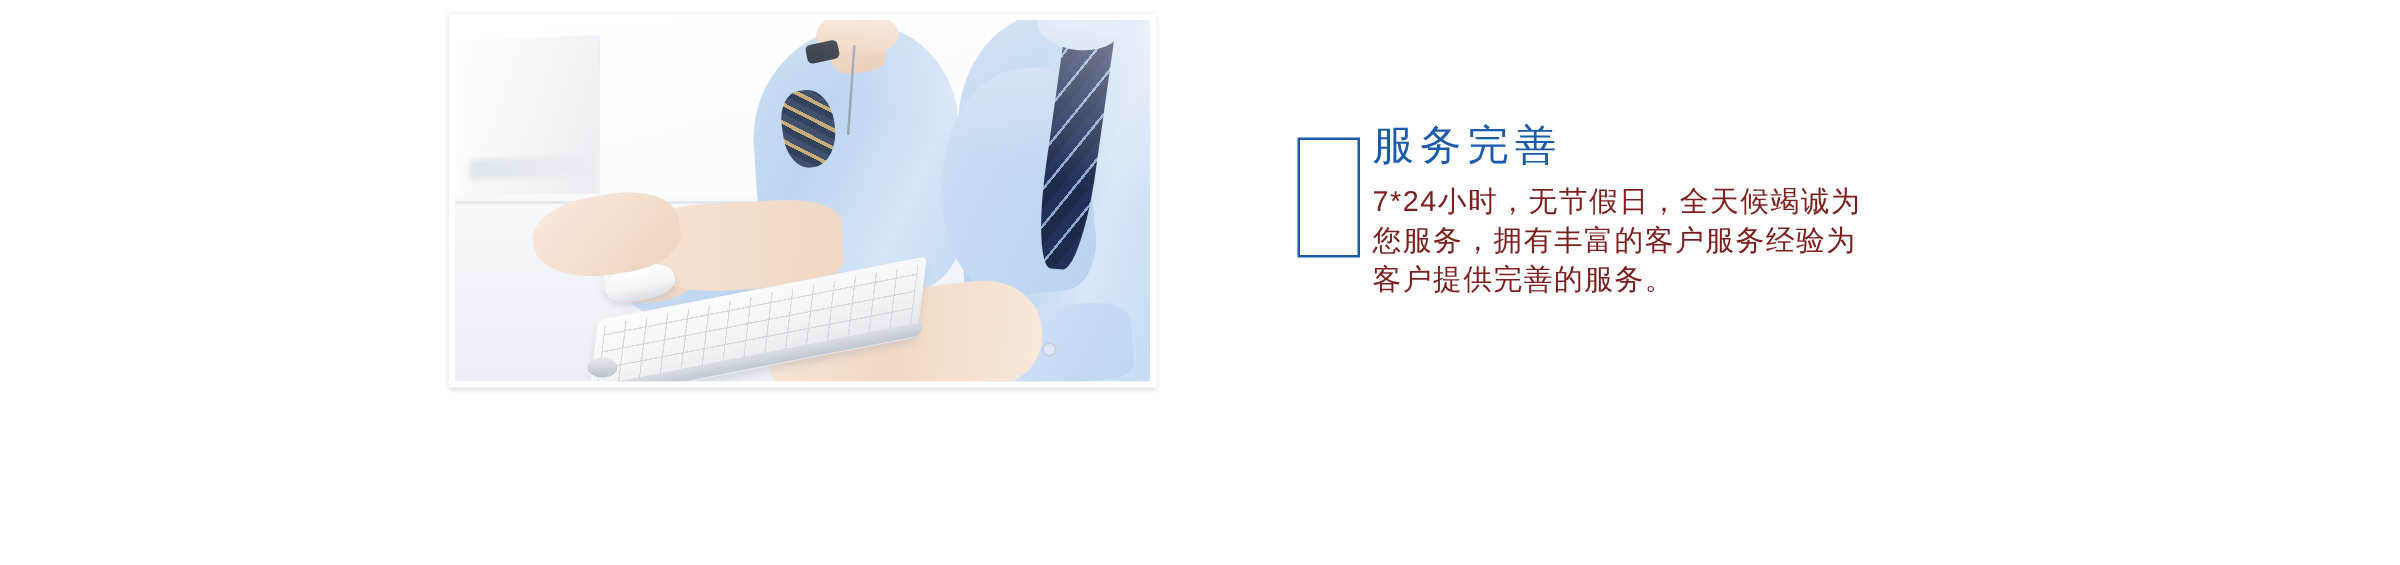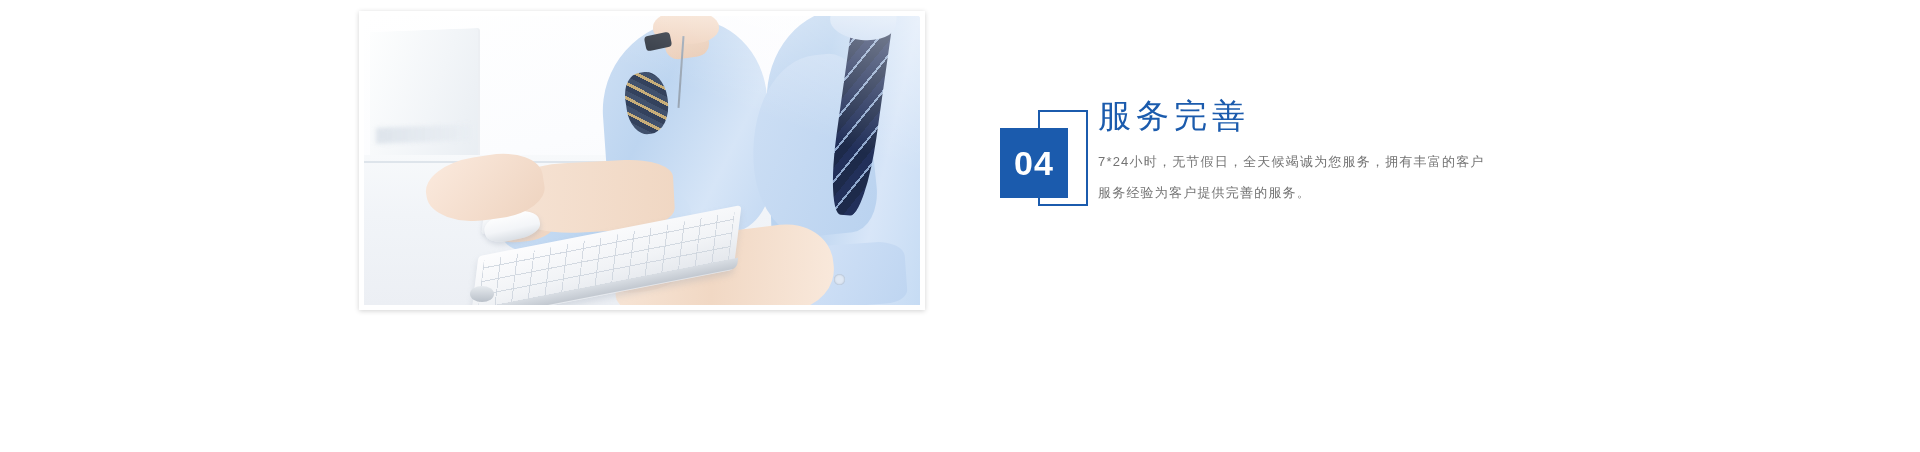--- a/index.html
+++ b/index.html
@@ -418,22 +418,22 @@
     line-height: 1.2;
     white-space: nowrap;
     font-family: "Liberation Sans", "DejaVu Sans", sans-serif;
   }
 
   .body-text {
     position: absolute;
     left: 98px;
     top: 54px;
     width: 400px;
-    color: #737373;
-    font-size: 13px;
+    color: #7f1d1d;
+    font-size: 23px;
     line-height: 31px;
     letter-spacing: 1.2px;
     font-family: "Liberation Sans", "DejaVu Sans", sans-serif;
   }
 </style>
 </head>
 <body>
 
 <div class="page">
 
@@ -481,23 +481,20 @@
       <div class="keyboard-foot"></div>
 
       <div class="photo-sheen"></div>
     </div>
   </div>
 
   <div class="content">
 
     <div class="badge-wrap">
       <div class="badge-outline"></div>
-      <div class="badge-square">
-        <span class="badge-num">04</span>
-      </div>
     </div>
 
     <div class="title">服务完善</div>
 
     <div class="body-text">7*24小时，无节假日，全天候竭诚为您服务，拥有丰富的客户服务经验为客户提供完善的服务。</div>
   </div>
 
 </div>
 
 </body></html>

